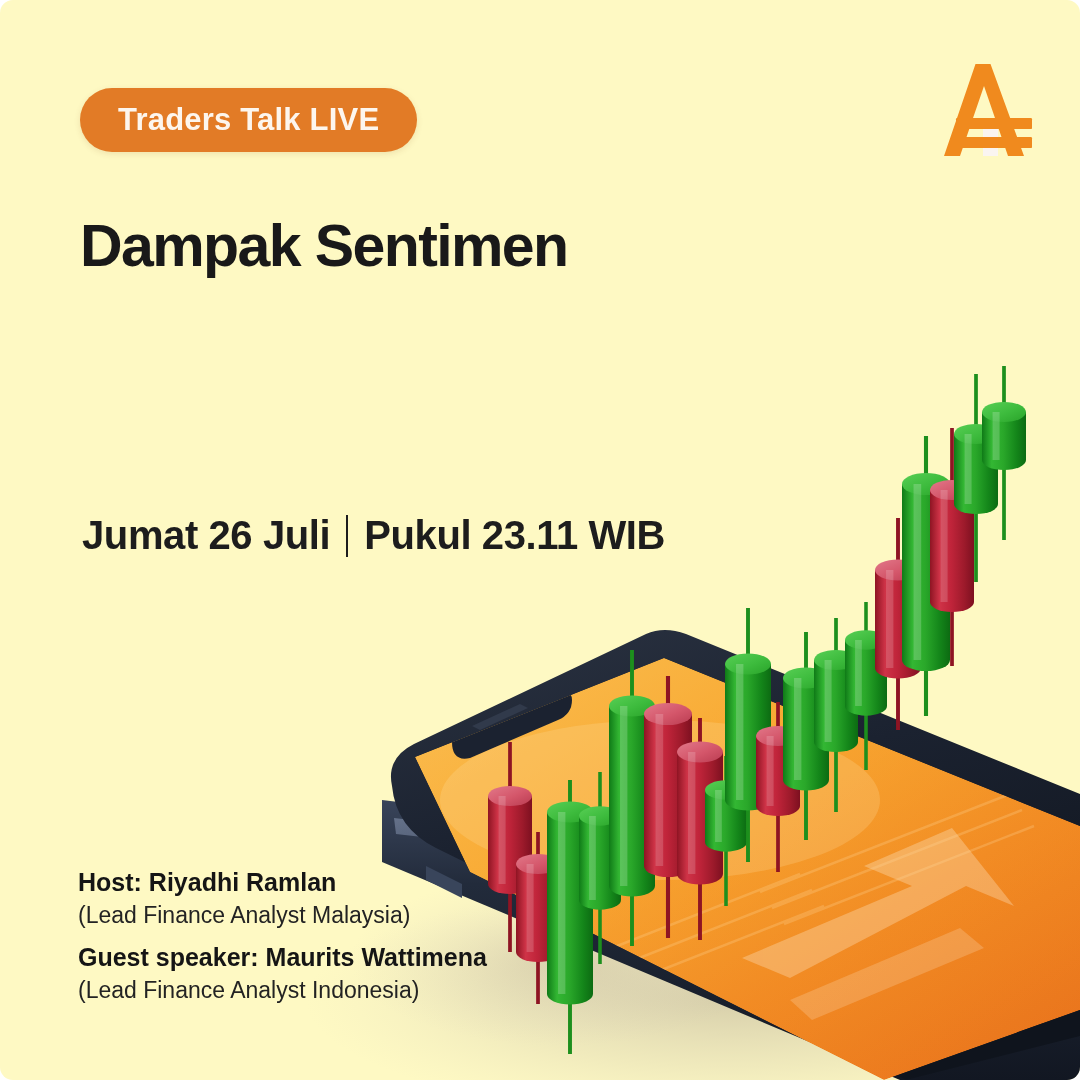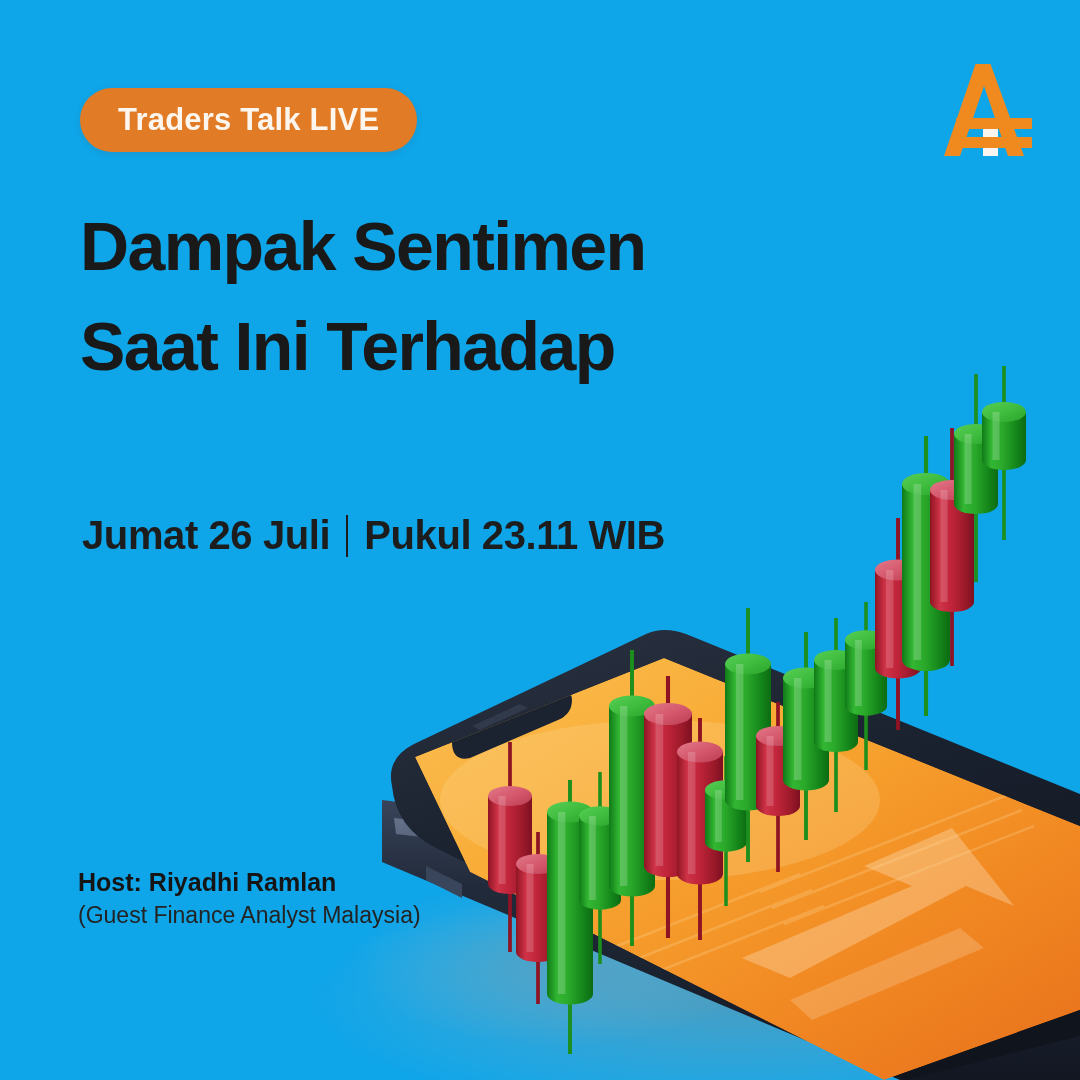--- a/index.html
+++ b/index.html
@@ -5,22 +5,23 @@
   html, body {
     margin: 0;
     padding: 0;
     background: #ffffff;
   }
   #poster {
     position: relative;
     width: 1080px;
     height: 1080px;
     overflow: hidden;
-    background: #0ea5e9;
+    background: #fef9c3;
     font-family: "Liberation Sans", sans-serif;
+    border-radius: 13px;
     -webkit-font-smoothing: antialiased;
   }
 
   
   #live-badge {
     position: absolute;
     left: 80px;
     top: 88px;
     height: 64px;
     padding: 0 38px;
@@ -53,21 +54,21 @@
   
   #headline {
     position: absolute;
     left: 80px;
     top: 196px;
     z-index: 35;
     width: 760px;
   }
   #headline .hl-line {
     display: block;
-    font-size: 68px;
+    font-size: 59px;
     line-height: 100px;
     font-weight: 700;
     color: #191919;
     letter-spacing: -1.6px;
     white-space: nowrap;
   }
 
   
   #event-datetime {
     position: absolute;
@@ -388,29 +389,32 @@
       <rect x="22" y="60" width="76" height="11" rx="1.5" fill="#f08a1e"></rect>
       <rect x="17" y="79" width="81" height="11" rx="1.5" fill="#f08a1e"></rect>
       <rect x="49" y="60" width="15" height="38" fill="#faf5f1"></rect>
       <rect x="22" y="60" width="76" height="11" rx="1.5" fill="#f08a1e"></rect>
       <rect x="17" y="79" width="81" height="11" rx="1.5" fill="#f08a1e"></rect>
     </svg>
   </div>
 
   <div id="headline">
     <span class="hl-line">Dampak Sentimen</span>
-    <span class="hl-line">Saat Ini Terhadap</span>
   </div>
 
   <div id="event-datetime">
     <span>Jumat 26 Juli</span>
     <span class="sep"></span>
     <span>Pukul 23.11 WIB</span>
   </div>
 
   <div id="credits">
     <div class="credit-block">
       <div class="credit-name">Host: Riyadhi Ramlan</div>
-      <div class="credit-role">(Guest Finance Analyst Malaysia)</div>
+      <div class="credit-role">(Lead Finance Analyst Malaysia)</div>
     </div>
+    <div class="credit-block">
+      <div class="credit-name">Guest speaker: Maurits Wattimena</div>
+      <div class="credit-role">(Lead Finance Analyst Indonesia)</div>
+    </div>
   </div>
 
 </div>
 
 </body></html>

